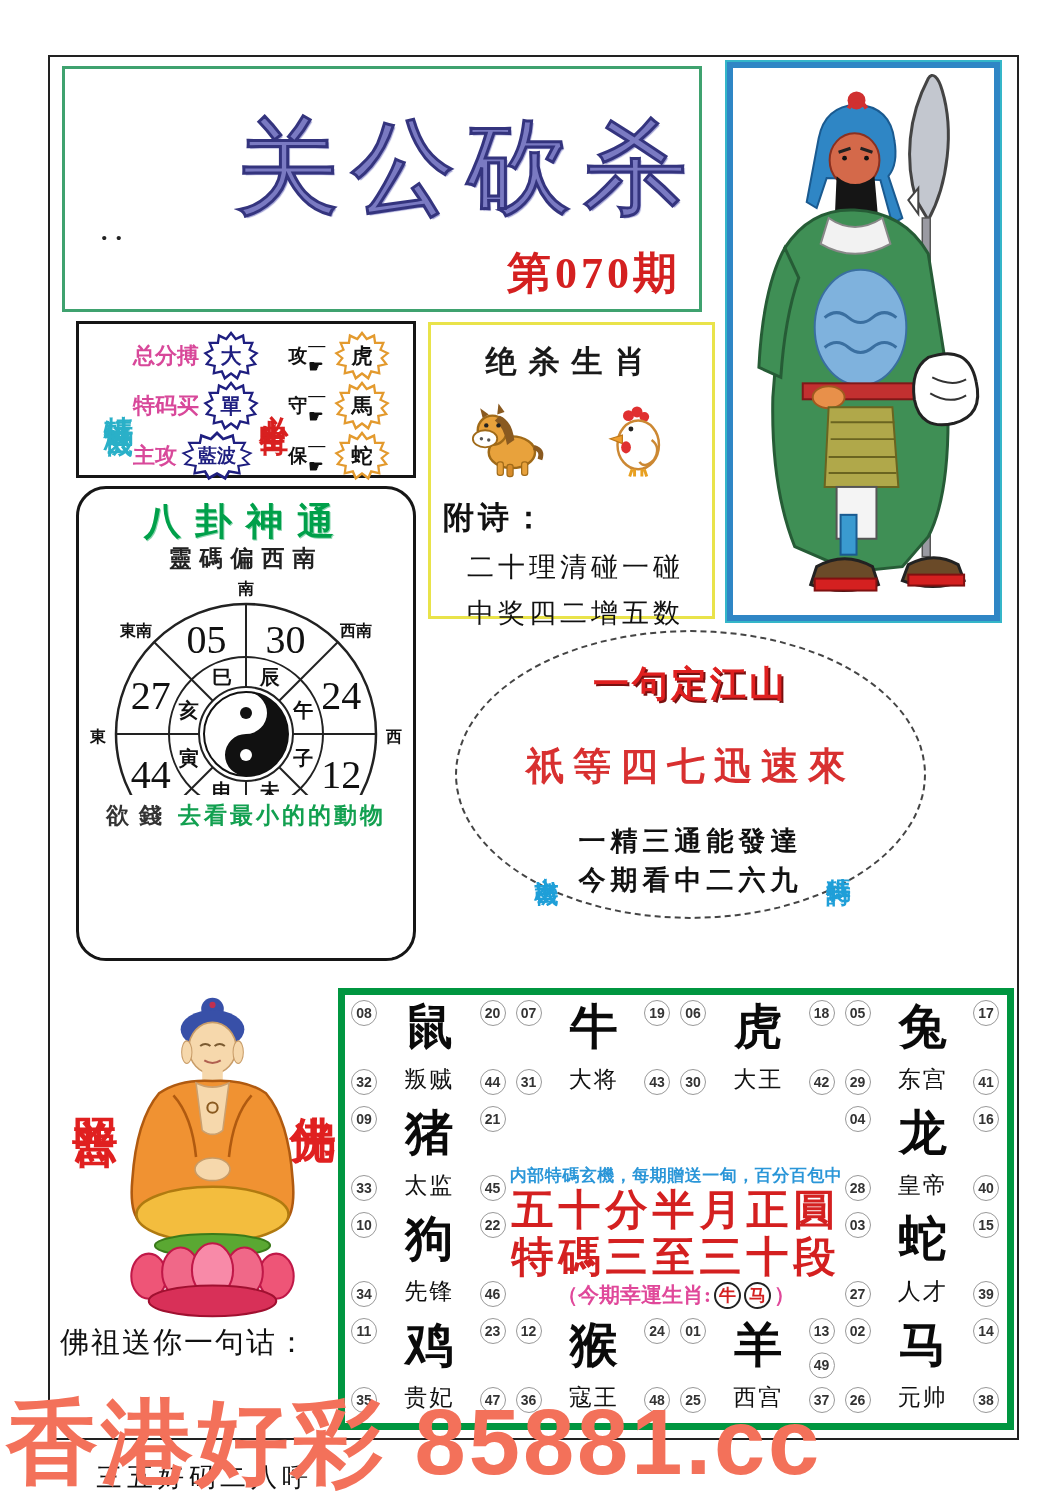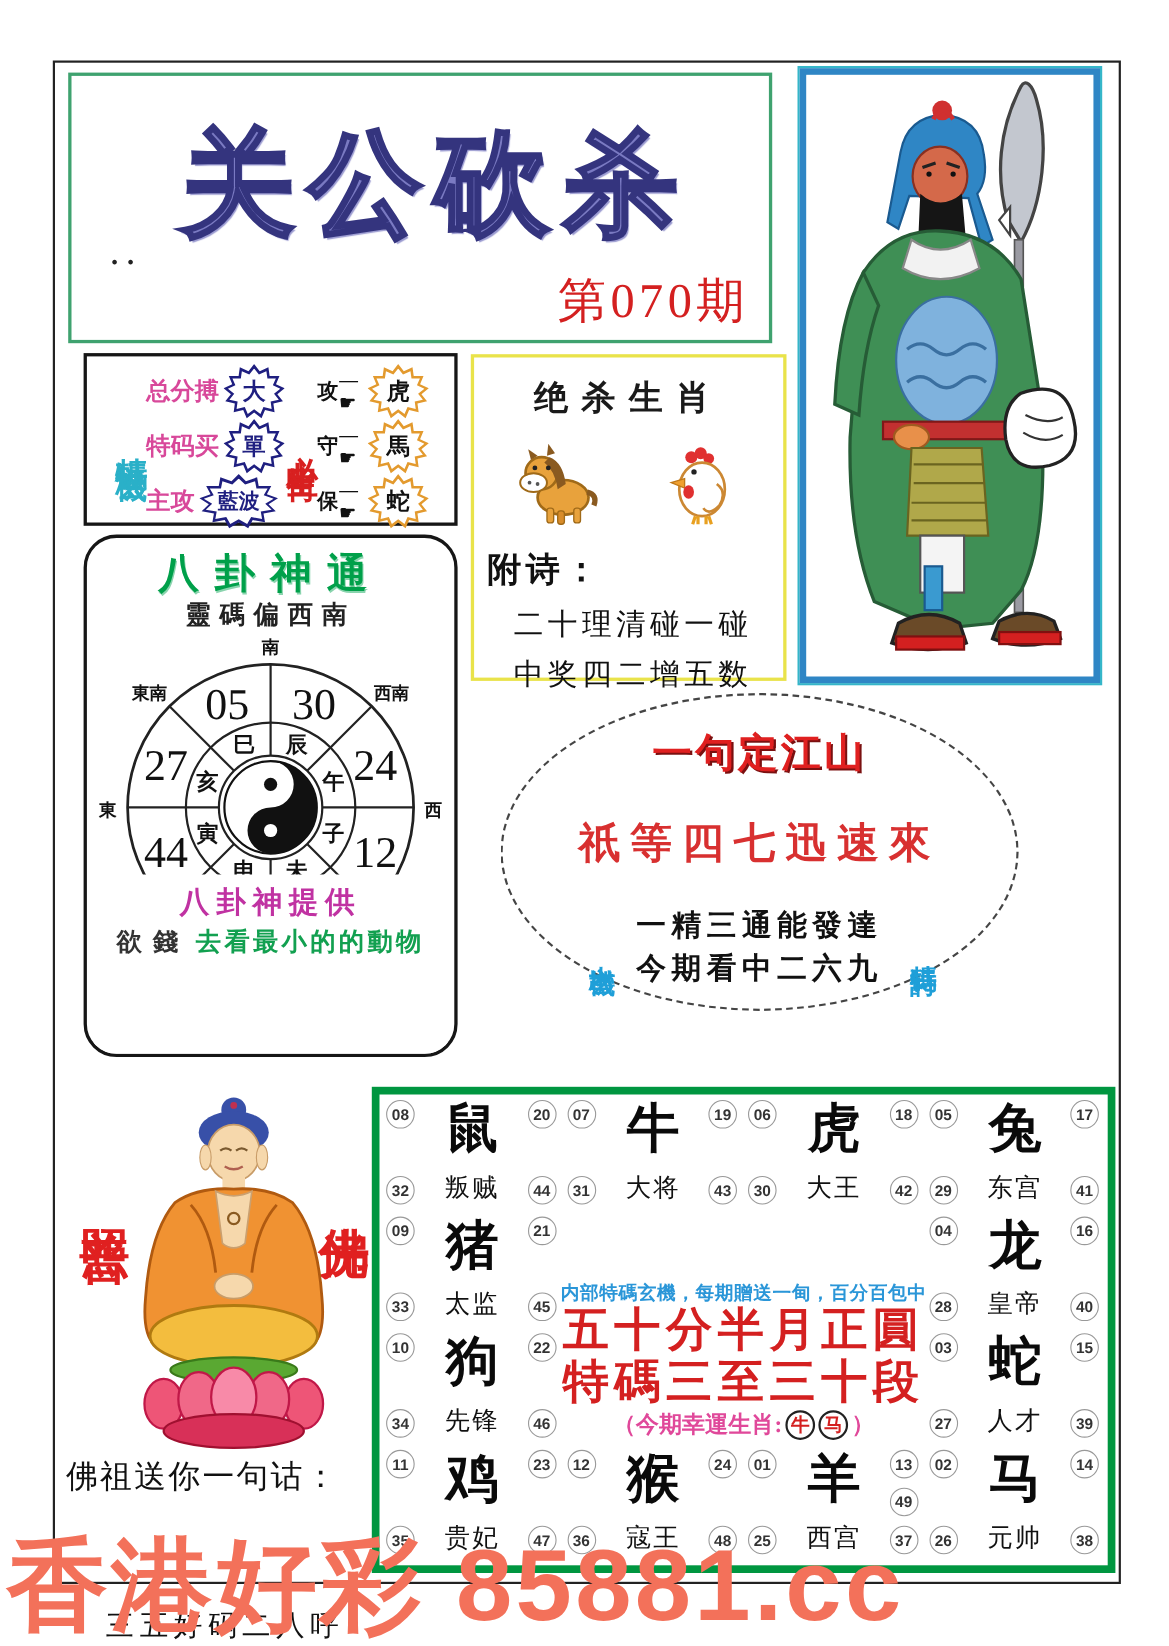--- a/index.html
+++ b/index.html
@@ -6,26 +6,26 @@
   html,body { background:#fff; }
   .page {
     position:relative; width:1063px; height:1496px; background:#fff;
     font-family:"Liberation Serif","DejaVu Serif",serif; overflow:hidden;
   }
   .outer-border { position:absolute; left:48px; top:55px; width:971px; height:1385px; border:2px solid #222; }
 
   
   .title-box { position:absolute; left:62px; top:66px; width:640px; height:246px; border:3px solid #3fa26f; background:#fff; }
   .main-title {
-    margin-top:30px; text-align:center; font-size:104px; font-weight:bold; letter-spacing:12px;
+    margin-top:30px; text-align:right; font-size:104px; font-weight:normal; letter-spacing:12px;
     color:#7a7ac2; -webkit-text-stroke:3px #34347e; text-shadow:2px 2px 1px #9a9ad0;
     font-family:"Liberation Serif",serif; white-space:nowrap;padding-left:28px;
   }
   .title-dots { position:absolute; left:36px; bottom:62px; font-size:26px; letter-spacing:8px; color:#222; font-weight:bold; }
-  .issue { position:absolute; right:18px; bottom:6px; font-size:44px; font-weight:normal; color:#d42020; letter-spacing:4px; }
+  .issue { position:absolute; right:18px; bottom:6px; font-size:44px; font-weight:bold; color:#d42020; letter-spacing:4px; }
 
   
   .guanyu-box { position:absolute; left:727px; top:62px; width:273px; height:559px; border:6px solid #2f86c5; box-shadow:0 0 0 2px #35b6c9; background:#fff; overflow:hidden; }
   .guanyu-box svg { width:100%; height:100%; display:block; }
 
   
   .tema-box { position:absolute; left:76px; top:321px; width:340px; height:157px; border:3px solid #161616; background:#fff; display:flex; align-items:stretch; padding:6px 23px; }
   .vert { writing-mode:vertical-rl; text-orientation:upright; font-weight:bold; text-align:center; line-height:1; }
   .tema-side { font-size:29px; color:#2ab0c8; width:36px; letter-spacing:4px; }
   .tema-mid { flex:1; display:flex; flex-direction:column; justify-content:space-between; padding:1px 0; }
@@ -298,21 +298,20 @@
         <text x="148" y="2" text-anchor="middle" dy="0.36em" font-size="16" font-weight="bold" fill="#111">西</text>
         <text x="-110" y="112" text-anchor="middle" dy="0.36em" font-size="16" font-weight="bold" fill="#111">東北</text>
         <text x="110" y="112" text-anchor="middle" dy="0.36em" font-size="16" font-weight="bold" fill="#111">西北</text>
         <text x="0" y="148" text-anchor="middle" dy="0.36em" font-size="16" font-weight="bold" fill="#111">北</text>
         <circle cx="0" cy="0" r="42" fill="#fff" stroke="#111" stroke-width="2"></circle>
         <path d="M0,-42 A42,42 0 0 1 0,42 A21,21 0 0 1 0,0 A21,21 0 0 0 0,-42 Z" fill="#111"></path>
         <circle cx="0" cy="21" r="6" fill="#fff"></circle>
         <circle cx="0" cy="-21" r="6" fill="#111"></circle>
       </svg>
     <div class="bagua-poem">
-      <div class="provider">八卦神提供</div>
       <div class="hint-line">
         <span class="hint-label">欲錢</span><span class="hint-text">去看最小的的動物</span>
       </div>
     </div>
   </div>
 
   <div class="oval">
     <div class="oval-title">一句定江山</div>
     <div class="oval-line">祇等四七迅速來</div>
     <div class="oval-bottom">

